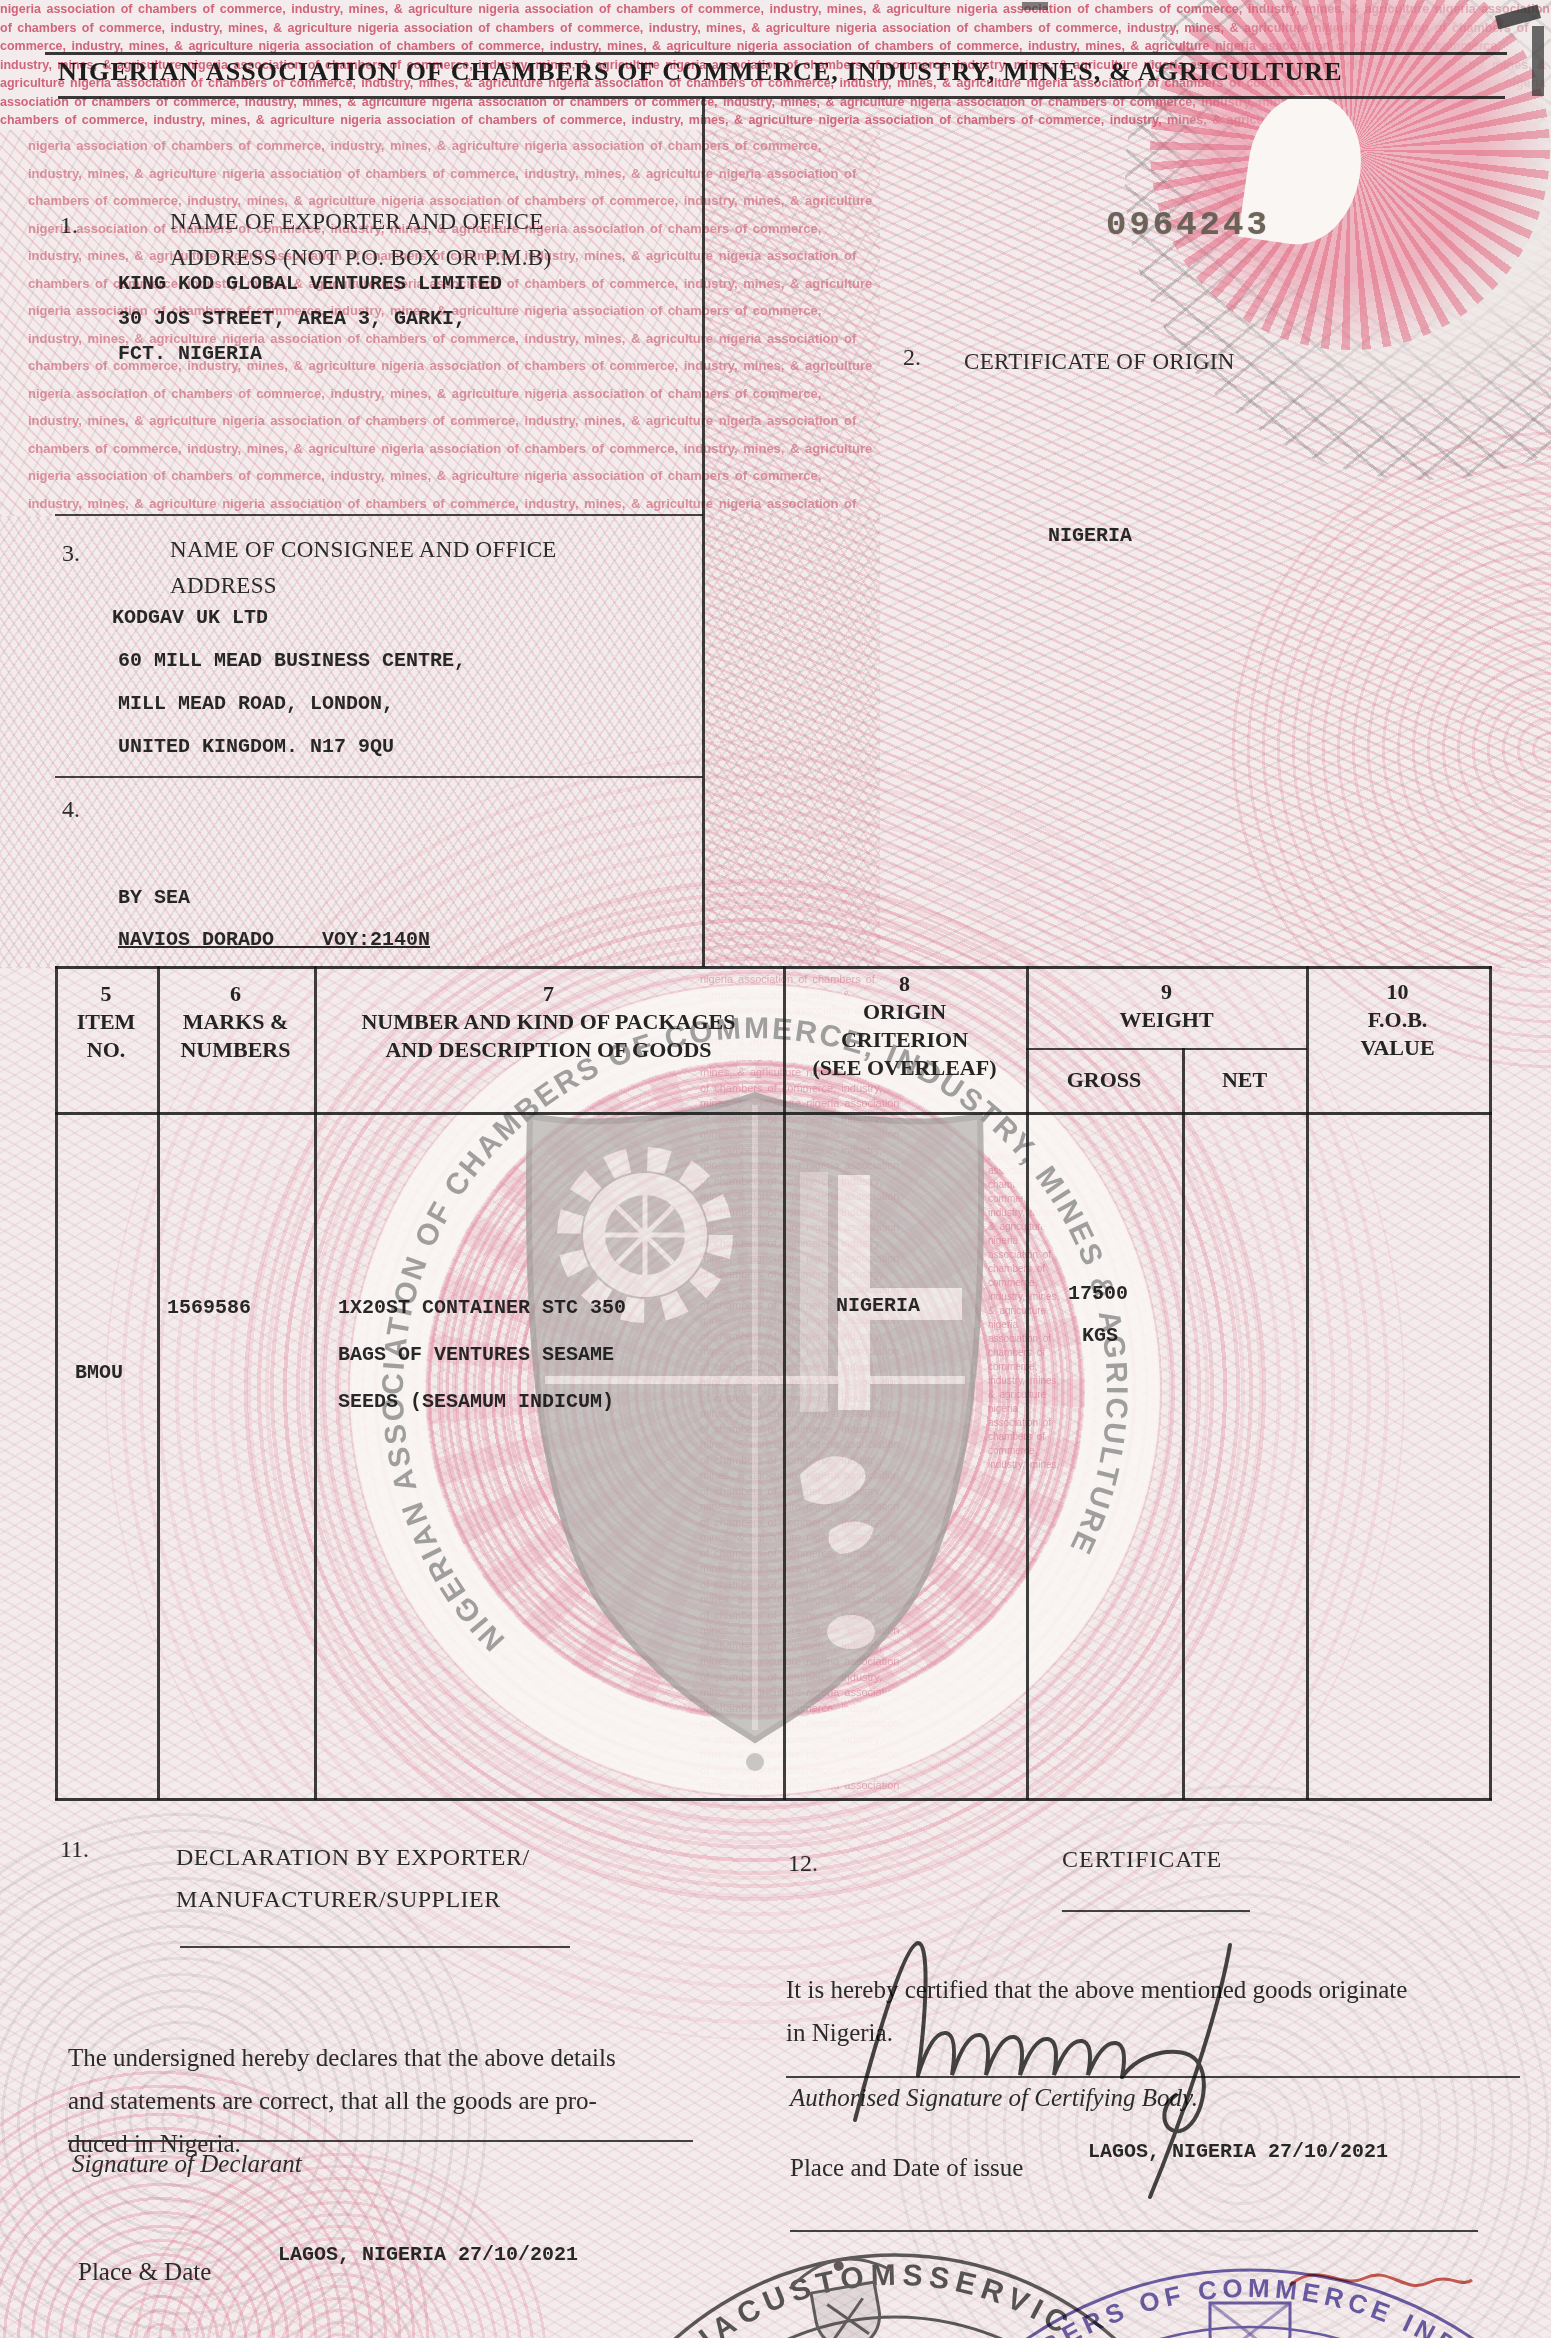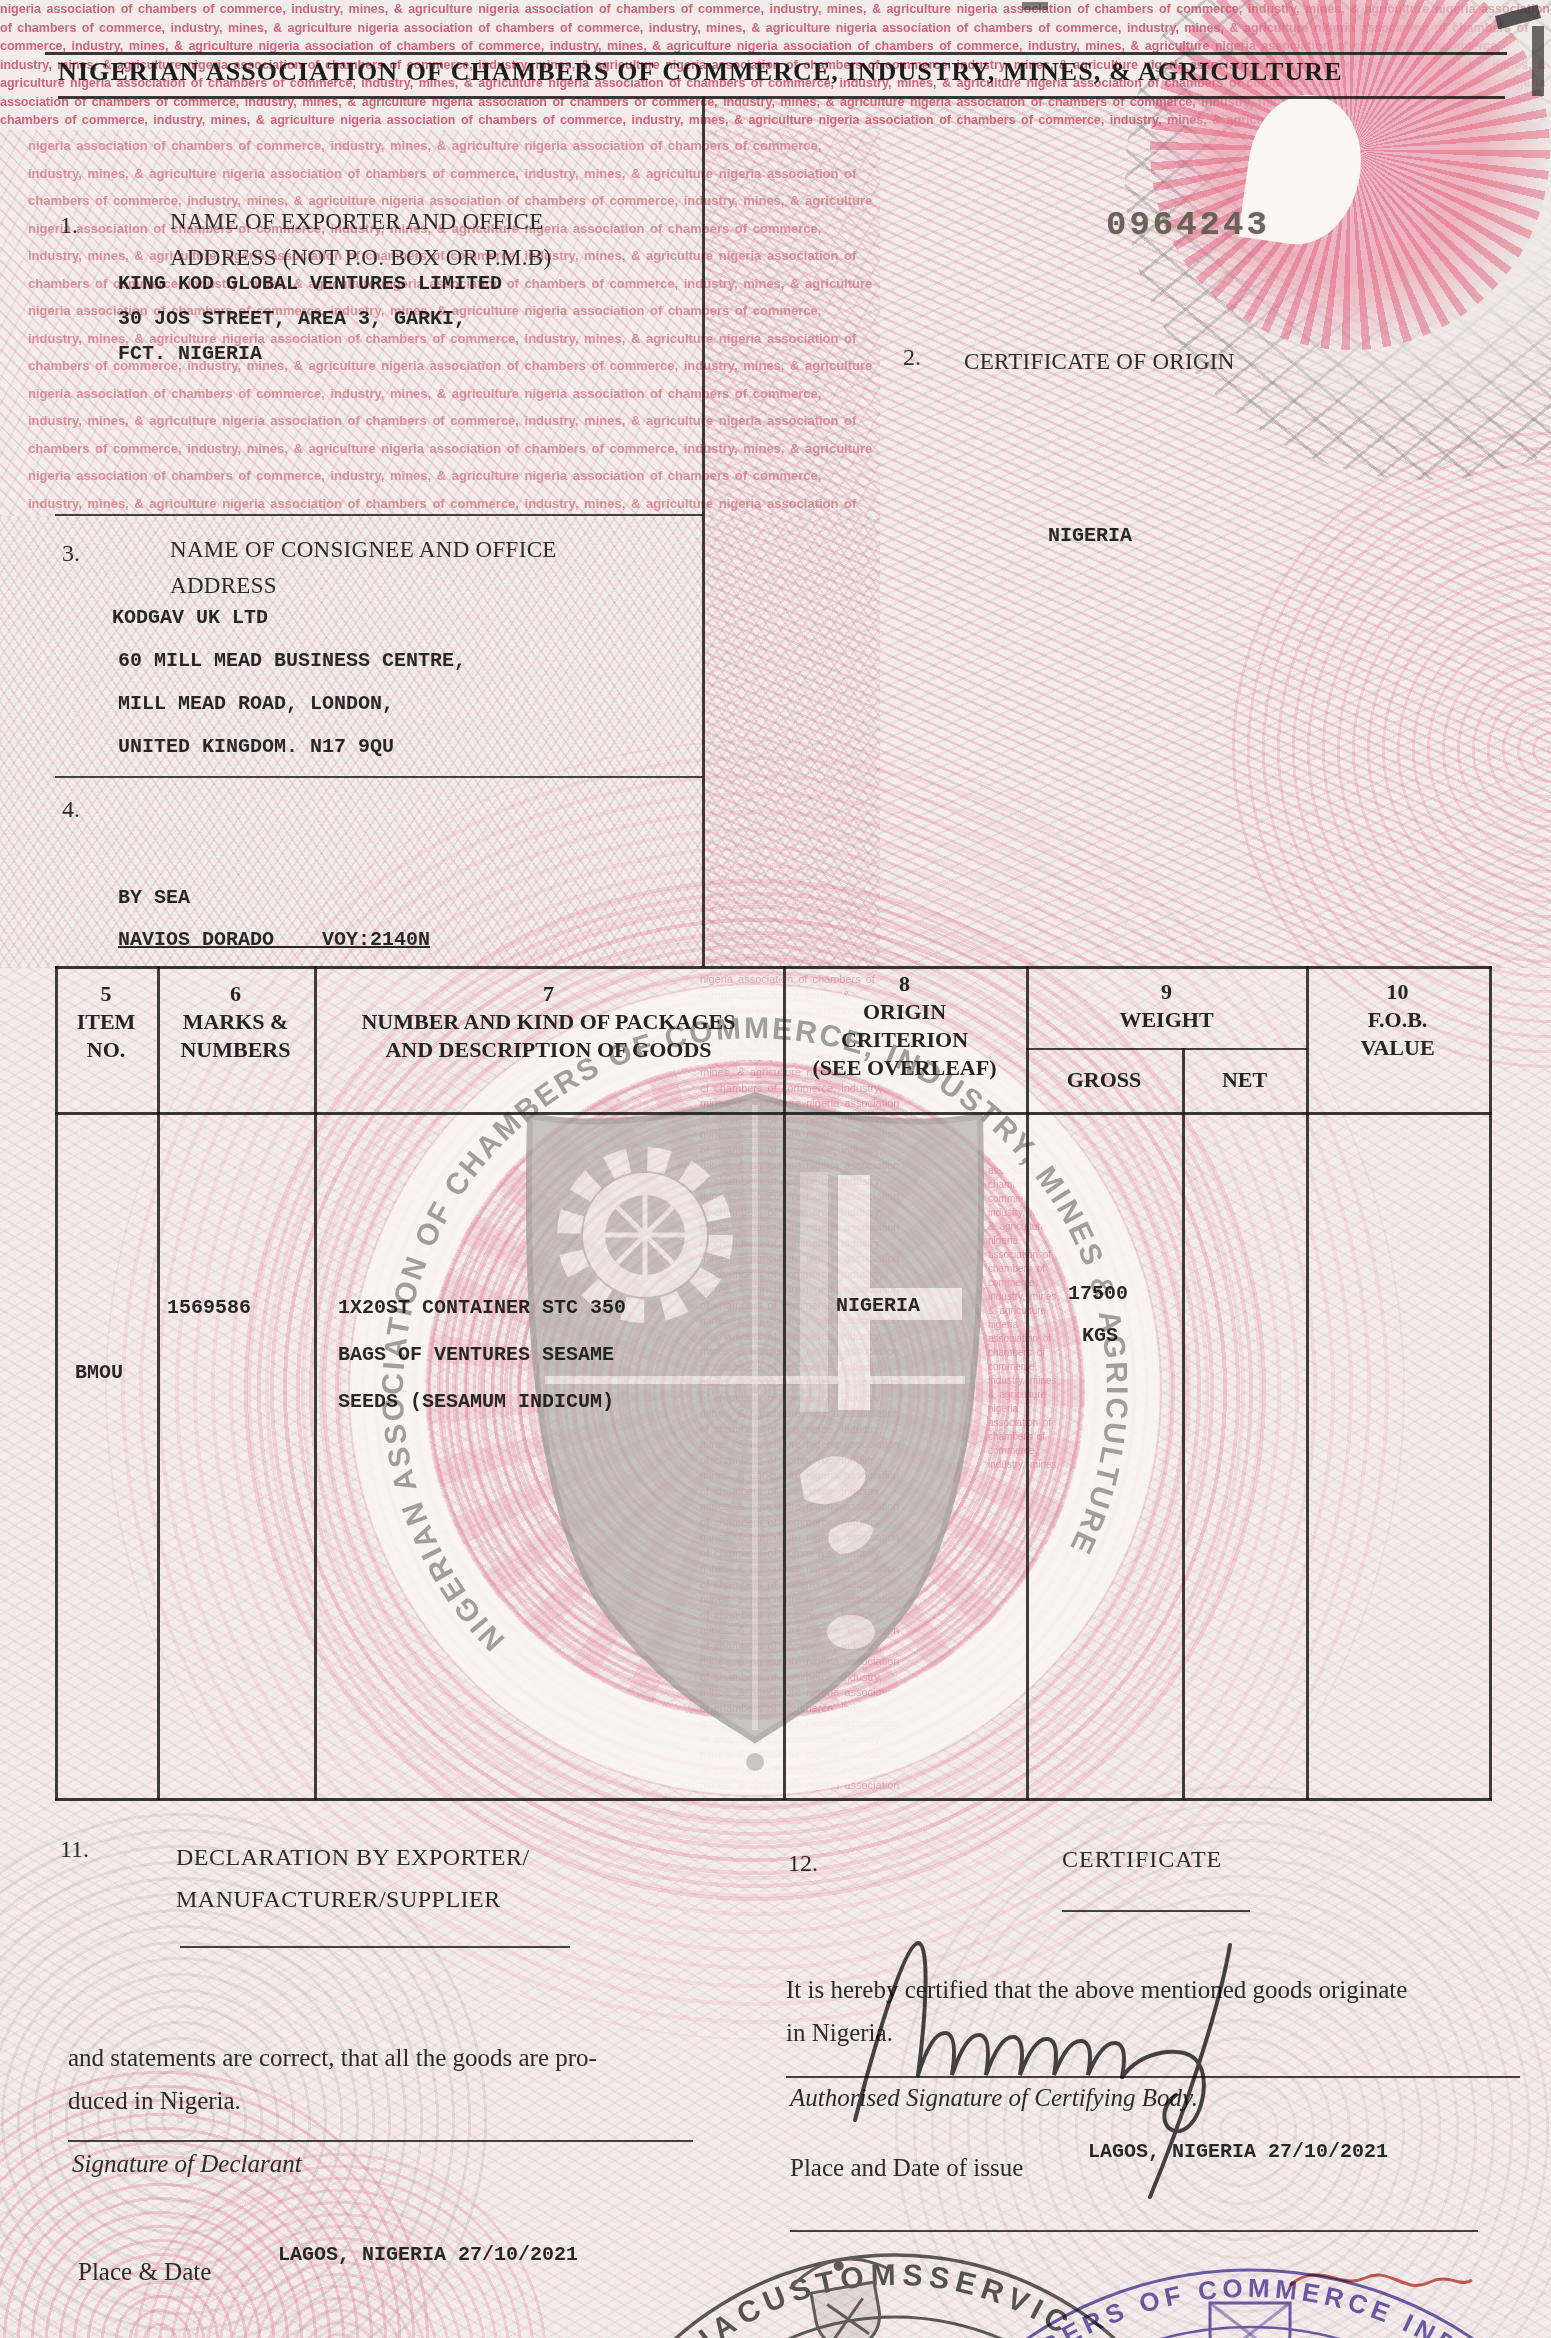--- a/index.html
+++ b/index.html
@@ -234,20 +234,21 @@
   <div class="abs mono" style="left:1068px;top:1282px;">17500</div>
   <div class="abs mono" style="left:1082px;top:1324px;">KGS</div>
 
   <div class="abs txt num" style="left:60px;top:1836px;">11.</div>
   <div class="abs txt" style="left:176px;top:1836px;font-size:24px;line-height:42px;letter-spacing:.5px;color:#2b2b2b;">
     <span style="display:block">DECLARATION BY EXPORTER/</span>
     <span style="display:block">MANUFACTURER/SUPPLIER</span>
   </div>
   <div class="abs hline2" style="left:180px;top:1946px;width:390px;"></div>
   <div class="abs txt body-text" style="left:68px;top:2036px;width:660px;">
+    <span style="display:block">The undersigned hereby declares that the above details</span>
     <span style="display:block">and statements are correct, that all the goods are pro-</span>
     <span style="display:block">duced in Nigeria.</span>
   </div>
   <div class="abs hline2" style="left:68px;top:2140px;width:625px;"></div>
   <div class="abs txt ital" style="left:72px;top:2150px;">Signature of Declarant</div>
   <div class="abs txt body-text" style="left:78px;top:2250px;">Place &amp; Date</div>
   <div class="abs mono" style="left:278px;top:2243px;">LAGOS, NIGERIA 27/10/2021</div>
 
   <div class="abs txt num" style="left:788px;top:1850px;">12.</div>
   <div class="abs txt" style="left:1062px;top:1846px;font-size:24px;letter-spacing:1px;color:#2b2b2b;">CERTIFICATE</div>

